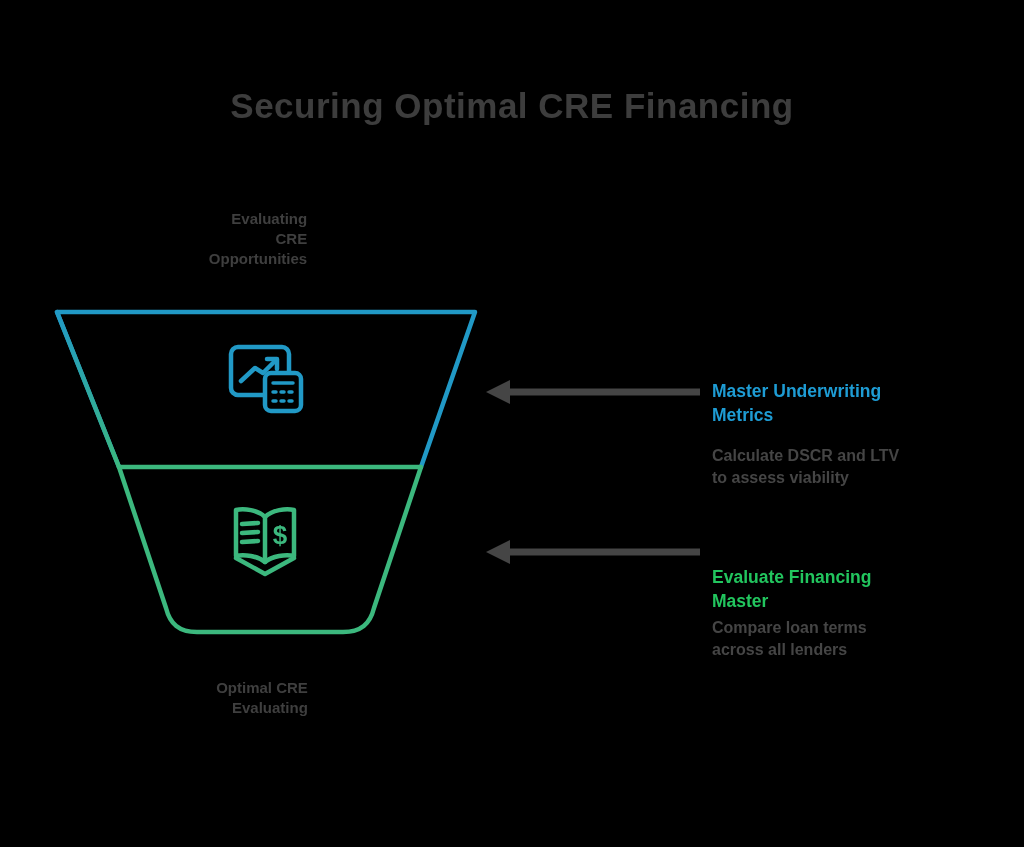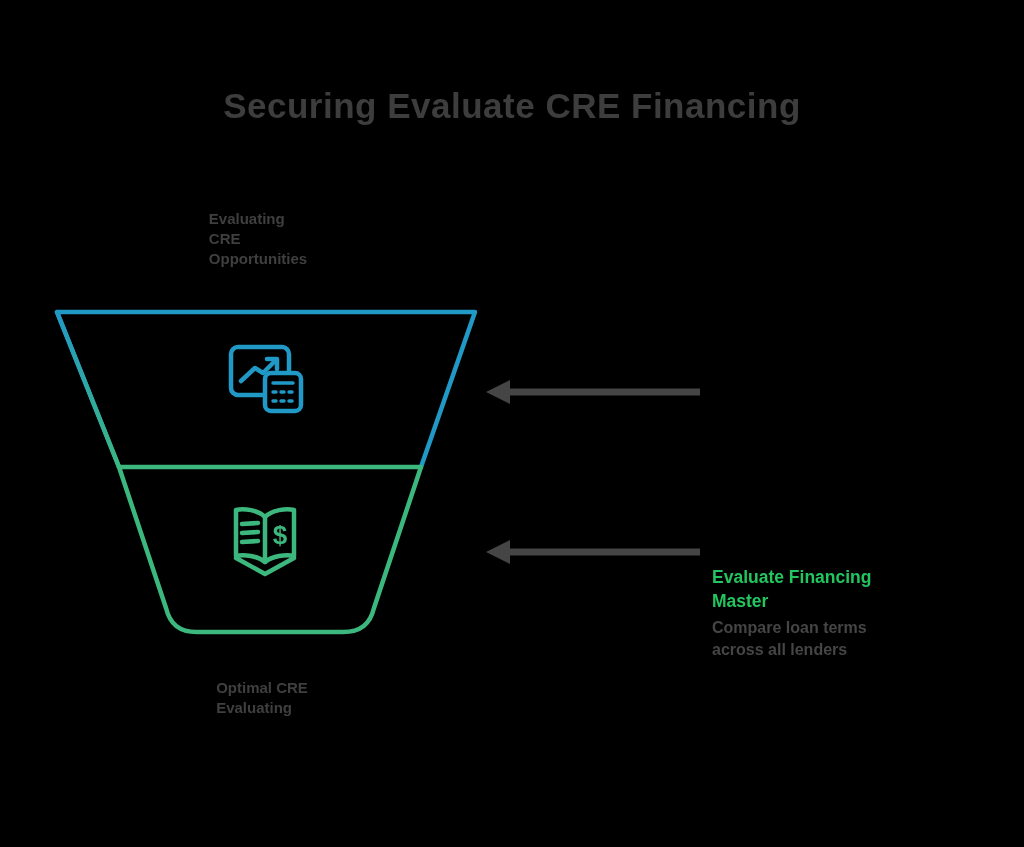--- a/index.html
+++ b/index.html
@@ -7,42 +7,42 @@
     position:relative;width:1024px;height:847px;background:#000;
     font-family:"Liberation Sans", sans-serif;overflow:hidden;
   }
   .abs{position:absolute;}
   .title{
     top:86px;left:512px;transform:translateX(-50%);
     font-size:35px;font-weight:bold;color:#3d3d3d;white-space:nowrap;
     letter-spacing:0.5px;
   }
   .funnel-label{
-    text-align:left;color:#3f3f3f;font-size:15px;font-weight:700;
+    text-align:right;color:#3f3f3f;font-size:15px;font-weight:700;
     line-height:20px;transform:translateX(-50%);white-space:nowrap;
   }
   .top-label{top:209px;left:258px;}
   .bottom-label{top:678px;left:262px;}
   .callout{width:230px;}
   .callout .heading{font-size:17.5px;font-weight:bold;line-height:24px;white-space:nowrap;}
   .callout .body{font-size:16px;font-weight:700;color:#454545;line-height:22px;margin-top:0;white-space:nowrap;}
   .callout1{top:379px;left:712px;}
   .callout1 .body{margin-top:18px;}
   .callout2{top:539px;left:712px;}
   .callout2 .body{margin-top:4px;}
   .heading.blue{color:#1e9cd4;}
   .heading.green{color:#22c55e;margin-top:26px;}
   svg{display:block;}
 </style>
 </head>
 <body>
 
 <div class="canvas">
 
-  <div class="abs title">Securing Evaluate CRE Financing</div>
+  <div class="abs title">Securing Optimal CRE Financing</div>
 
   <div class="abs funnel-label top-label">
     <div>Evaluating</div>
     <div>CRE</div>
     <div>Opportunities</div>
   </div>
 
   <svg class="abs" style="top:0;left:0;" width="1024" height="847" viewBox="0 0 1024 847">
     <defs>
       <linearGradient id="blueGreen" x1="0" y1="0" x2="0" y2="1">
@@ -91,20 +91,30 @@
       <path d="M38,13 C31,6 17,4 9,6 L9,52 C17,50 31,52 38,58 C45,52 59,50 67,52 L67,6 C59,4 45,6 38,13 Z"></path>
       <line x1="38" y1="13" x2="38" y2="58"></line>
       <path d="M9,54 L38,70 L67,54"></path>
       <line x1="15" y1="20" x2="31" y2="19"></line>
       <line x1="15" y1="29" x2="31" y2="28"></line>
       <line x1="15" y1="38" x2="31" y2="37"></line>
     </g>
     <text x="53" y="40" text-anchor="middle" font-family="Liberation Sans, sans-serif" font-size="26" font-weight="bold" fill="#3cb87e">$</text>
   </svg>
 
+  <div class="abs callout callout1">
+    <div class="heading blue">
+      <div>Master Underwriting</div>
+      <div>Metrics</div>
+    </div>
+    <div class="body">
+      <div>Calculate DSCR and LTV</div>
+      <div>to assess viability</div>
+    </div>
+  </div>
 
   <div class="abs callout callout2">
     <div class="heading green">
       <div>Evaluate Financing</div>
       <div>Master</div>
     </div>
     <div class="body">
       <div>Compare loan terms</div>
       <div>across all lenders</div>
     </div>

